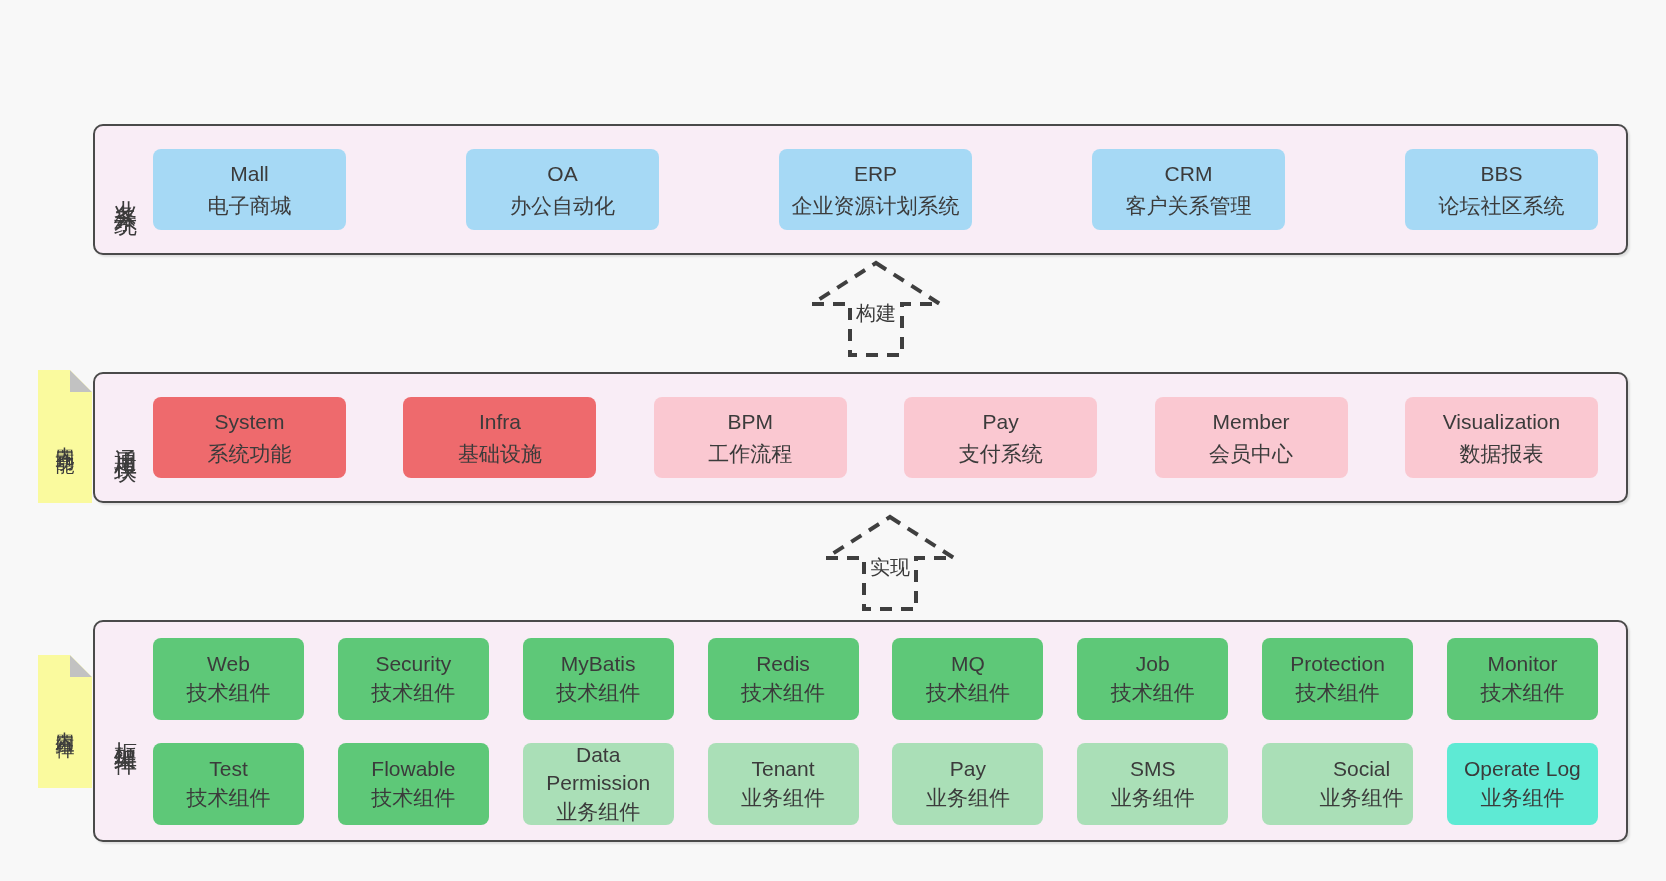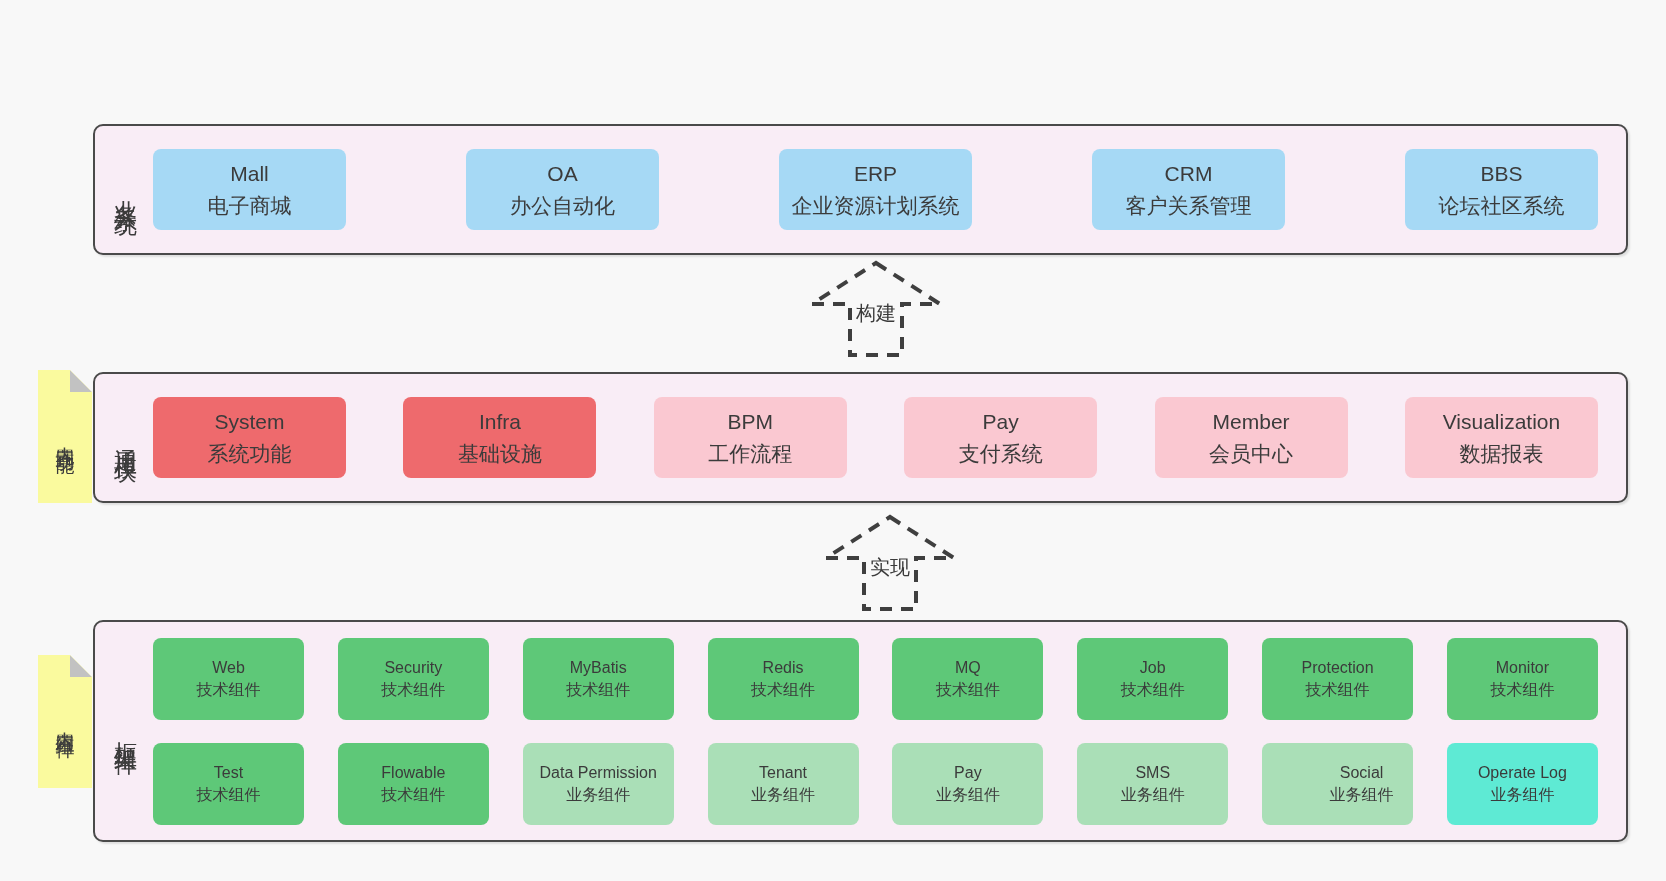--- a/index.html
+++ b/index.html
@@ -53,21 +53,21 @@
     border-radius: 8px;
     display: flex;
     flex-direction: column;
     justify-content: center;
     align-items: center;
     text-align: center;
     color: var(--ink, #3b3b3b);
     box-sizing: border-box;
   }
   #layer-0 .box, #layer-1 .box { width:193px; height:81px; font-size:21px; line-height:1.5; }
-  #layer-2 .box { width:151px; height:82px; font-size:16px; line-height:1.36; }
+  #layer-2 .box { width:151px; height:82px; font-size:21px; line-height:1.36; }
   .box .en { white-space: normal; }
 
   
   .sticky {
     position: absolute;
     width: 54px;
     background: var(--sticky, #fafa9e);
     clip-path: polygon(0 0, calc(100% - 22px) 0, 100% 22px, 100% 100%, 0 100%);
     display: flex;
     align-items: center;

